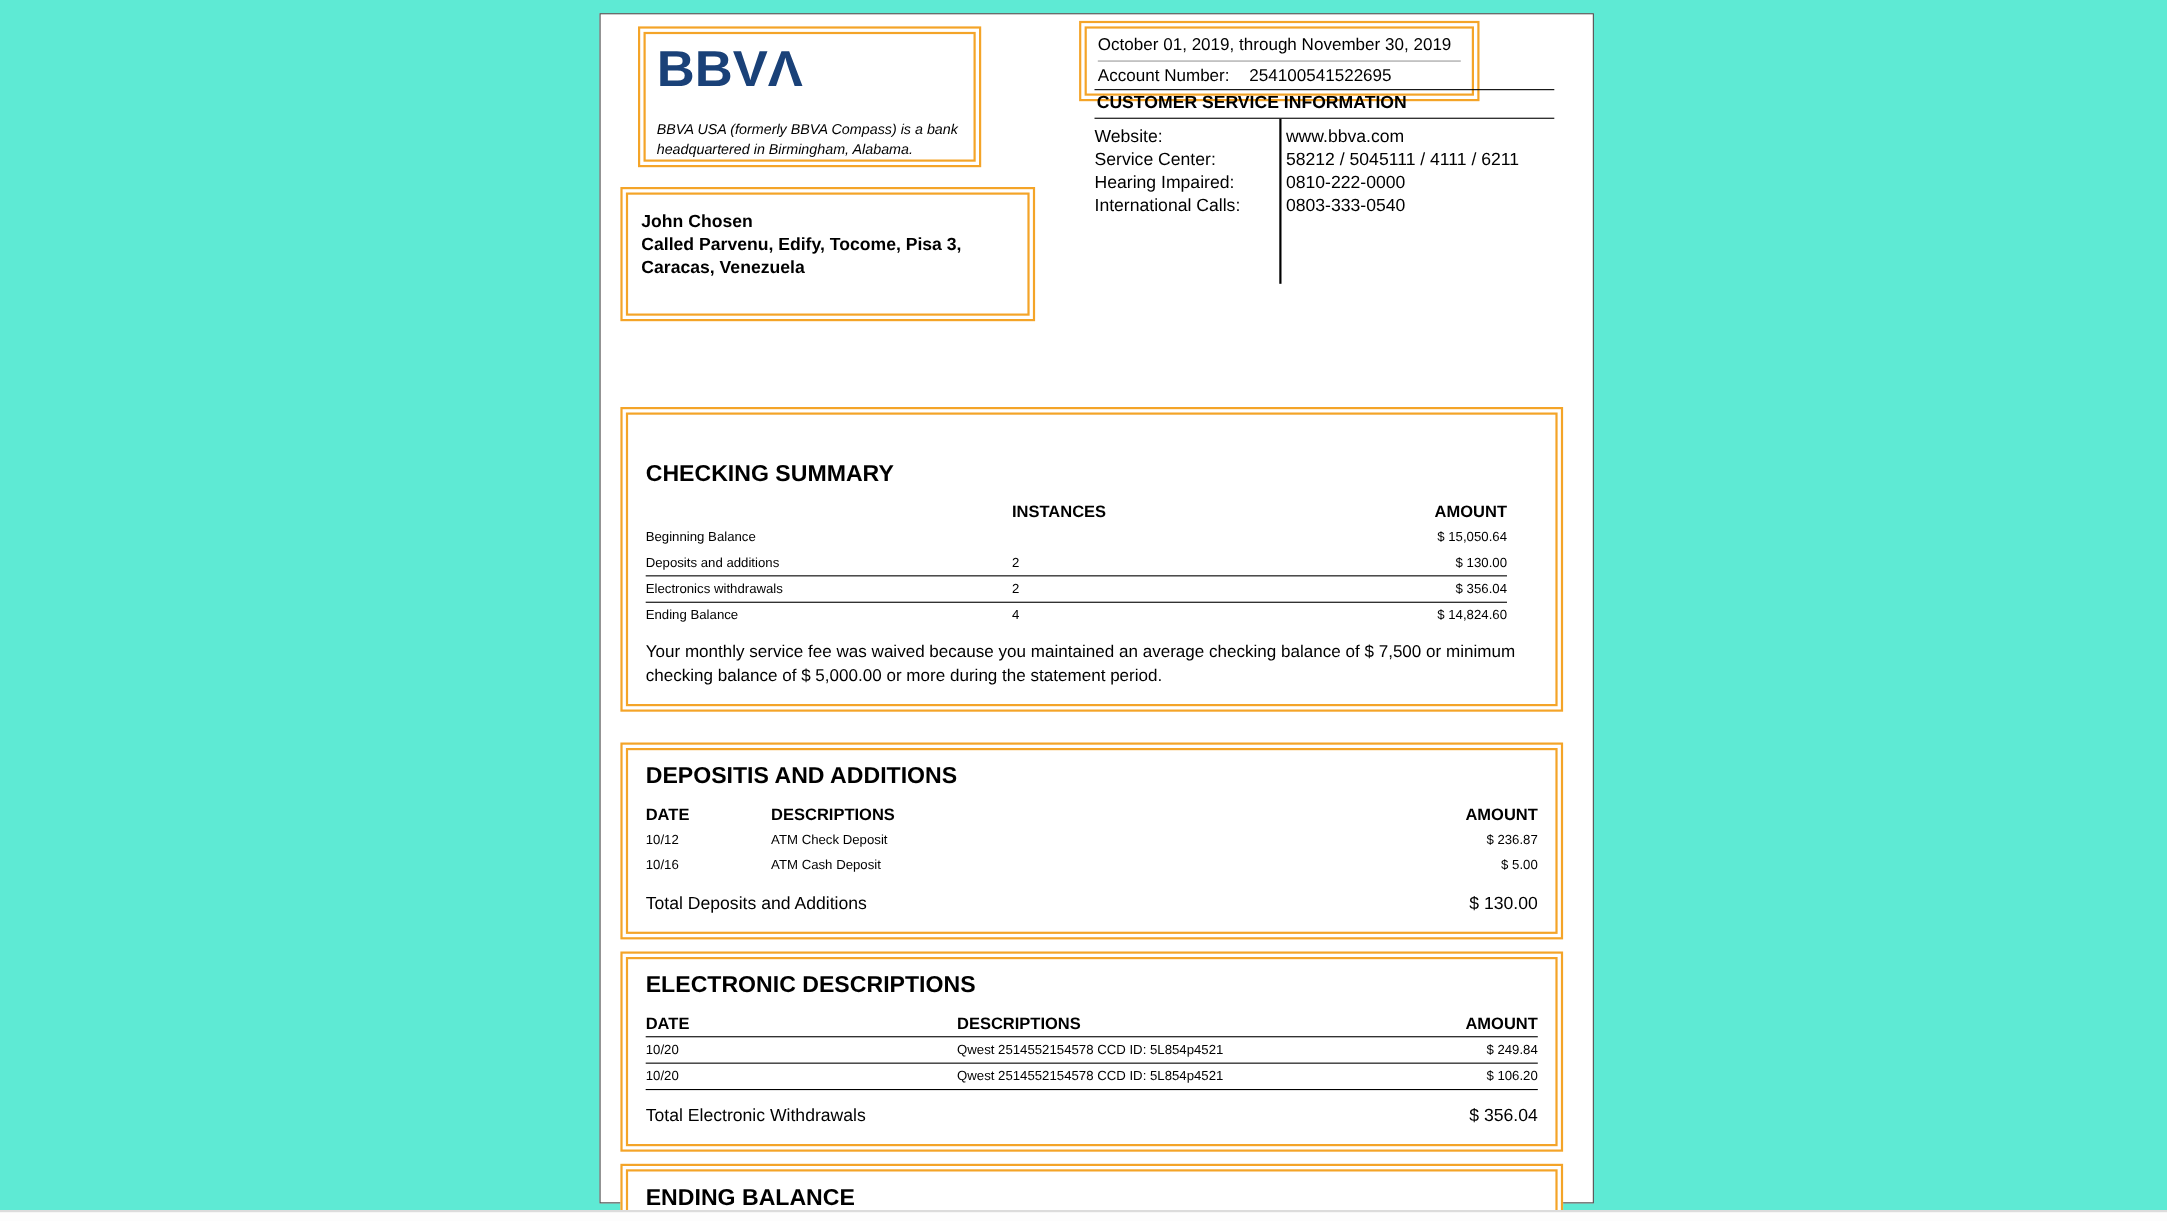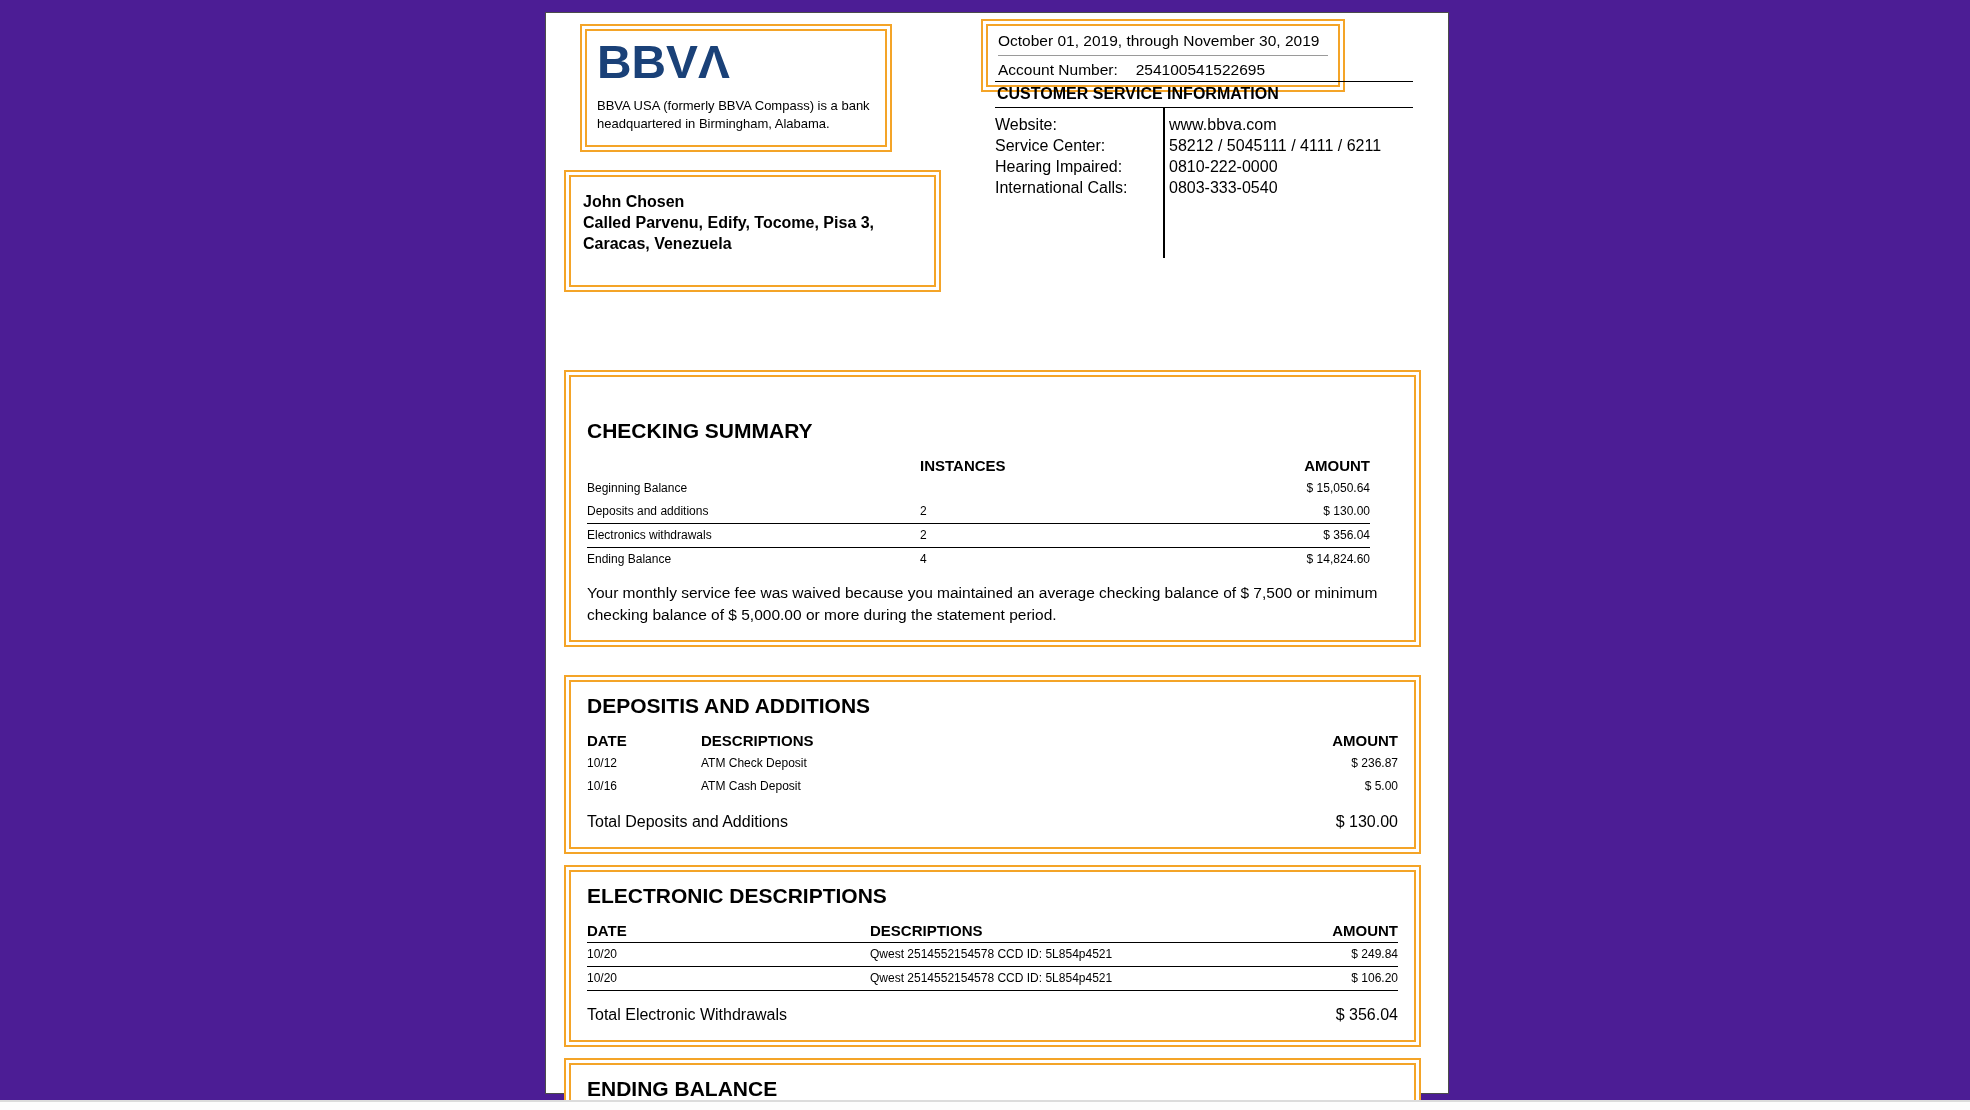--- a/index.html
+++ b/index.html
@@ -13,21 +13,21 @@
   html,body{margin:0;padding:0;}
   body{
     background:#ffffff;
     font-family:"Liberation Sans", sans-serif;
     color:var(--ink);
   }
   .screen{
     position:relative;
     width:1970px;
     height:1110px;
-    background:#4c1d95;
+    background:#5eead4;
     overflow:hidden;
   }
   .page{
     position:absolute;
     left:545px;
     top:12px;
     width:904px;
     height:1082px;
     background:#ffffff;
     border:1.5px solid var(--page-border);
@@ -58,23 +58,24 @@
   .logo{
     font-size:46px;
     font-weight:bold;
     color:var(--navy);
     line-height:1.0;
     letter-spacing:0px;
     transform:scaleX(1.04);
     transform-origin:left;
   }
   .bank-desc{
-    margin-top:12px;
+    margin-top:24px;
     font-size:13px;
     line-height:1.35;
+    font-style:italic;
   }
 
   .date-box{
     position:absolute;
     left:435px; top:6px;
     width:364px;
   }
   .date-box .obox-inner{ padding:4px 10px; font-size:15.5px; }
   .period{ padding:2px 0 5px; }
   .acct{ border-top:1px solid #9a9a9a; padding:5px 0 2px; }

